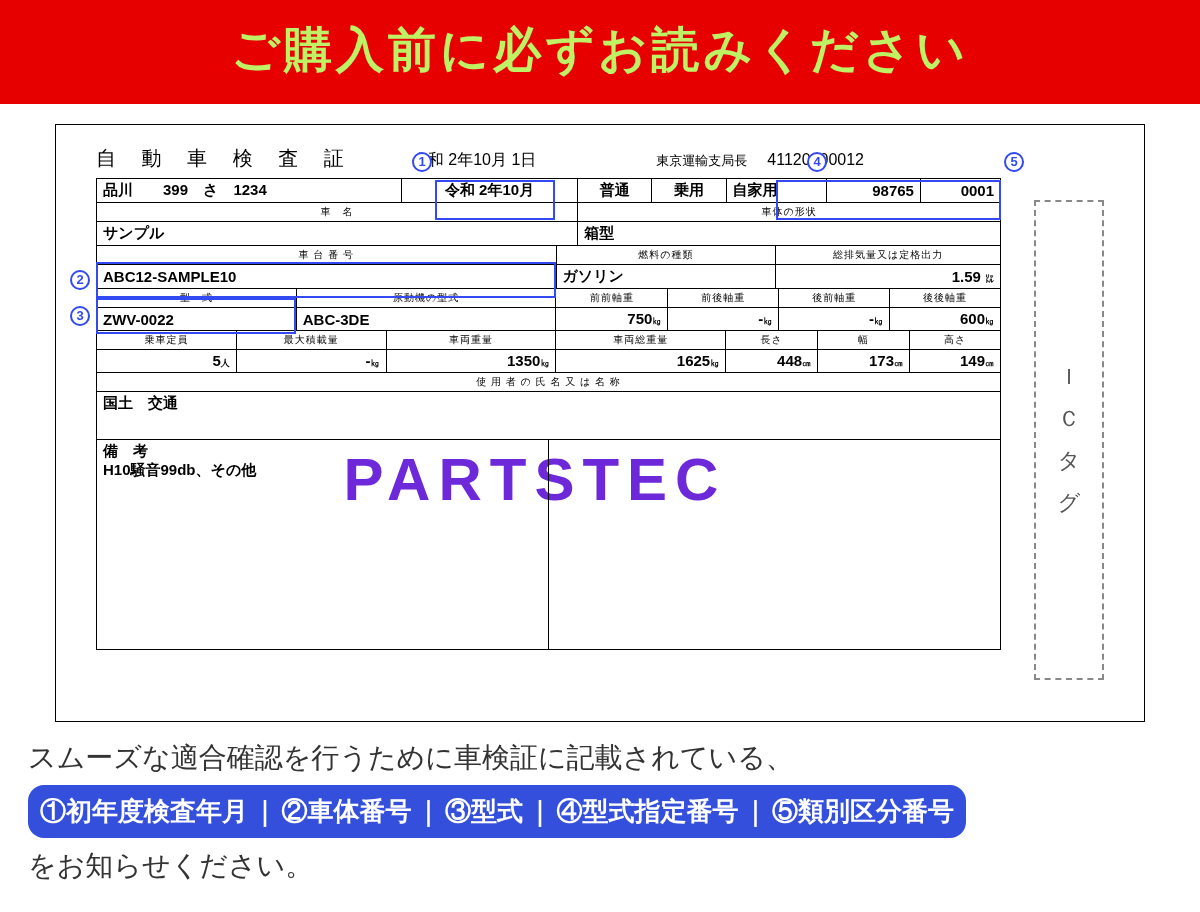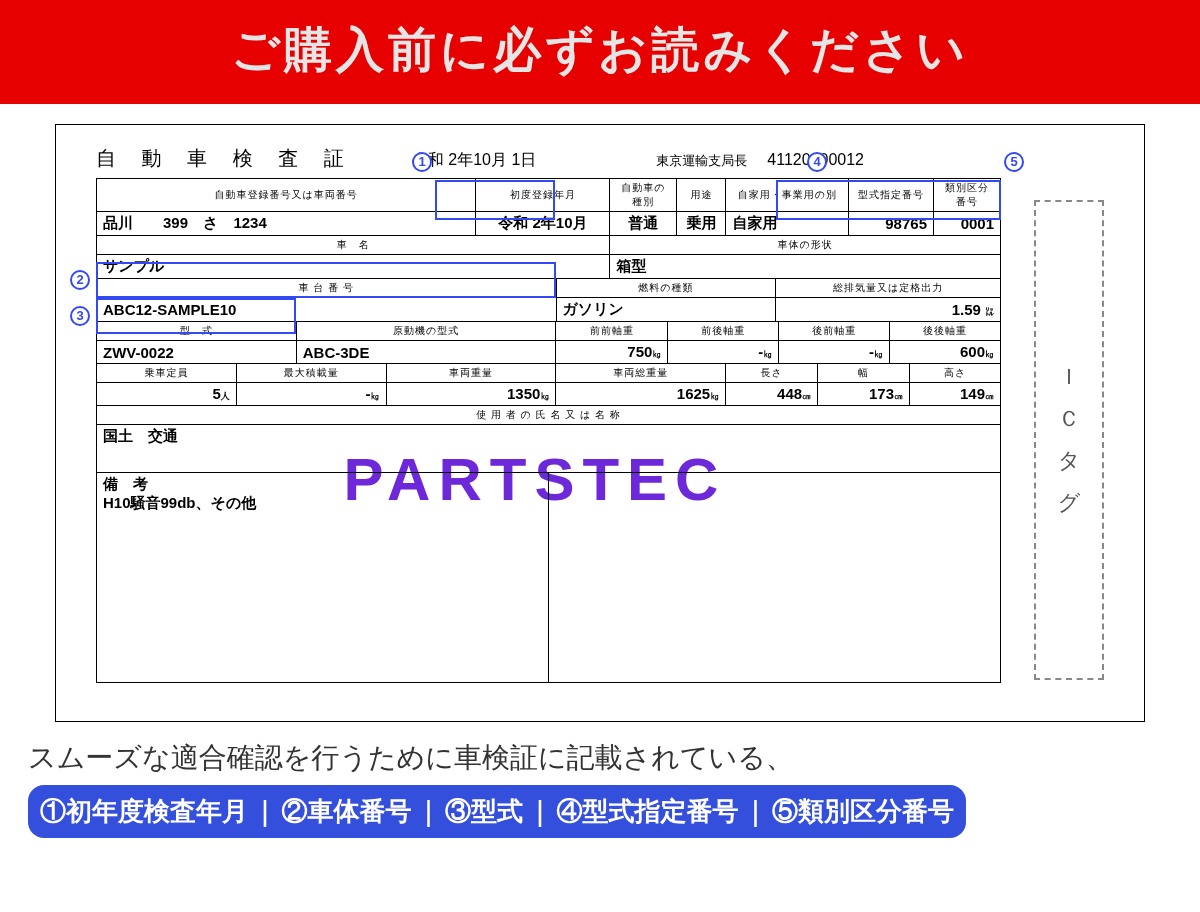--- a/index.html
+++ b/index.html
@@ -1,18 +1,18 @@
 <!DOCTYPE html>
 <html><head>
 <meta charset="utf-8">
 <style>
   * { box-sizing: border-box; margin: 0; padding: 0; }
   body { width: 1200px; height: 912px; font-family: "MS PGothic", sans-serif; background: #fff; }
 
-  .red-banner { background: #e60000; color: #e5e5e5; font-weight: bold; font-size: 48px; text-align: center; padding: 18px 0 22px; letter-spacing: 4px; }
+  .red-banner { background: #e60000; color: #bef264; font-weight: bold; font-size: 48px; text-align: center; padding: 18px 0 22px; letter-spacing: 4px; }
 
   .doc-wrap { padding: 20px 55px 0; }
   .doc { border: 1px solid #000; padding: 20px 40px 40px 40px; position: relative; height: 598px; background:#fff; }
 
   .title-row { display:flex; align-items:baseline; font-size:20px; }
   .title-row .t { letter-spacing:10px; font-weight:normal; }
   .title-row .date { margin-left:58px; font-size:16px; }
   .title-row .issuer { margin-left:120px; font-size:13px; }
   .title-row .serial { margin-left:20px; font-size:16px; }
 
@@ -64,29 +64,20 @@
       <div class="hl" style="left:0px; top:120px; width:200px; height:36px;"></div>
 
       <div class="circle" style="left:316px; top:-26px;">1</div>
       <div class="circle" style="left:711px; top:-26px;">4</div>
       <div class="circle" style="left:908px; top:-26px;">5</div>
       <div class="circle" style="left:-26px; top:92px;">2</div>
       <div class="circle" style="left:-26px; top:128px;">3</div>
 
       <table>
         <tbody>
-            <tr class="row1">
-          <th>自動車登録番号又は車両番号</th>
-          <th class="c-month">初度登録年月</th>
-          <th class="c-kind">自動車の種別</th>
-          <th class="c-use">用途</th>
-          <th class="c-priv">自家用・事業用の別</th>
-          <th class="c-type">型式指定番号</th>
-          <th class="c-class">類別区分番号</th>
-        </tr>
         <tr>
           <td class="tl">品川　　399　さ　1234</td>
           <td>令和 2年10月</td>
           <td>普通</td>
           <td>乗用</td>
           <td class="tl">自家用</td>
           <td class="tr">98765</td>
           <td class="tr">0001</td>
         </tr>
         <tr>
@@ -212,13 +203,14 @@
         <span>グ</span>
     </div>
   </div>
 </div>
 
 <div class="bottom">
   <div>スムーズな適合確認を行うために車検証に記載されている、</div>
   <div class="blue-band">
     <span>①初年度検査年月</span><span class="sep">｜</span><span>②車体番号</span><span class="sep">｜</span><span>③型式</span><span class="sep">｜</span><span>④型式指定番号</span><span class="sep">｜</span><span>⑤類別区分番号</span>
   </div>
+  <div>をお知らせください。</div>
 </div>
 
 </body></html>

